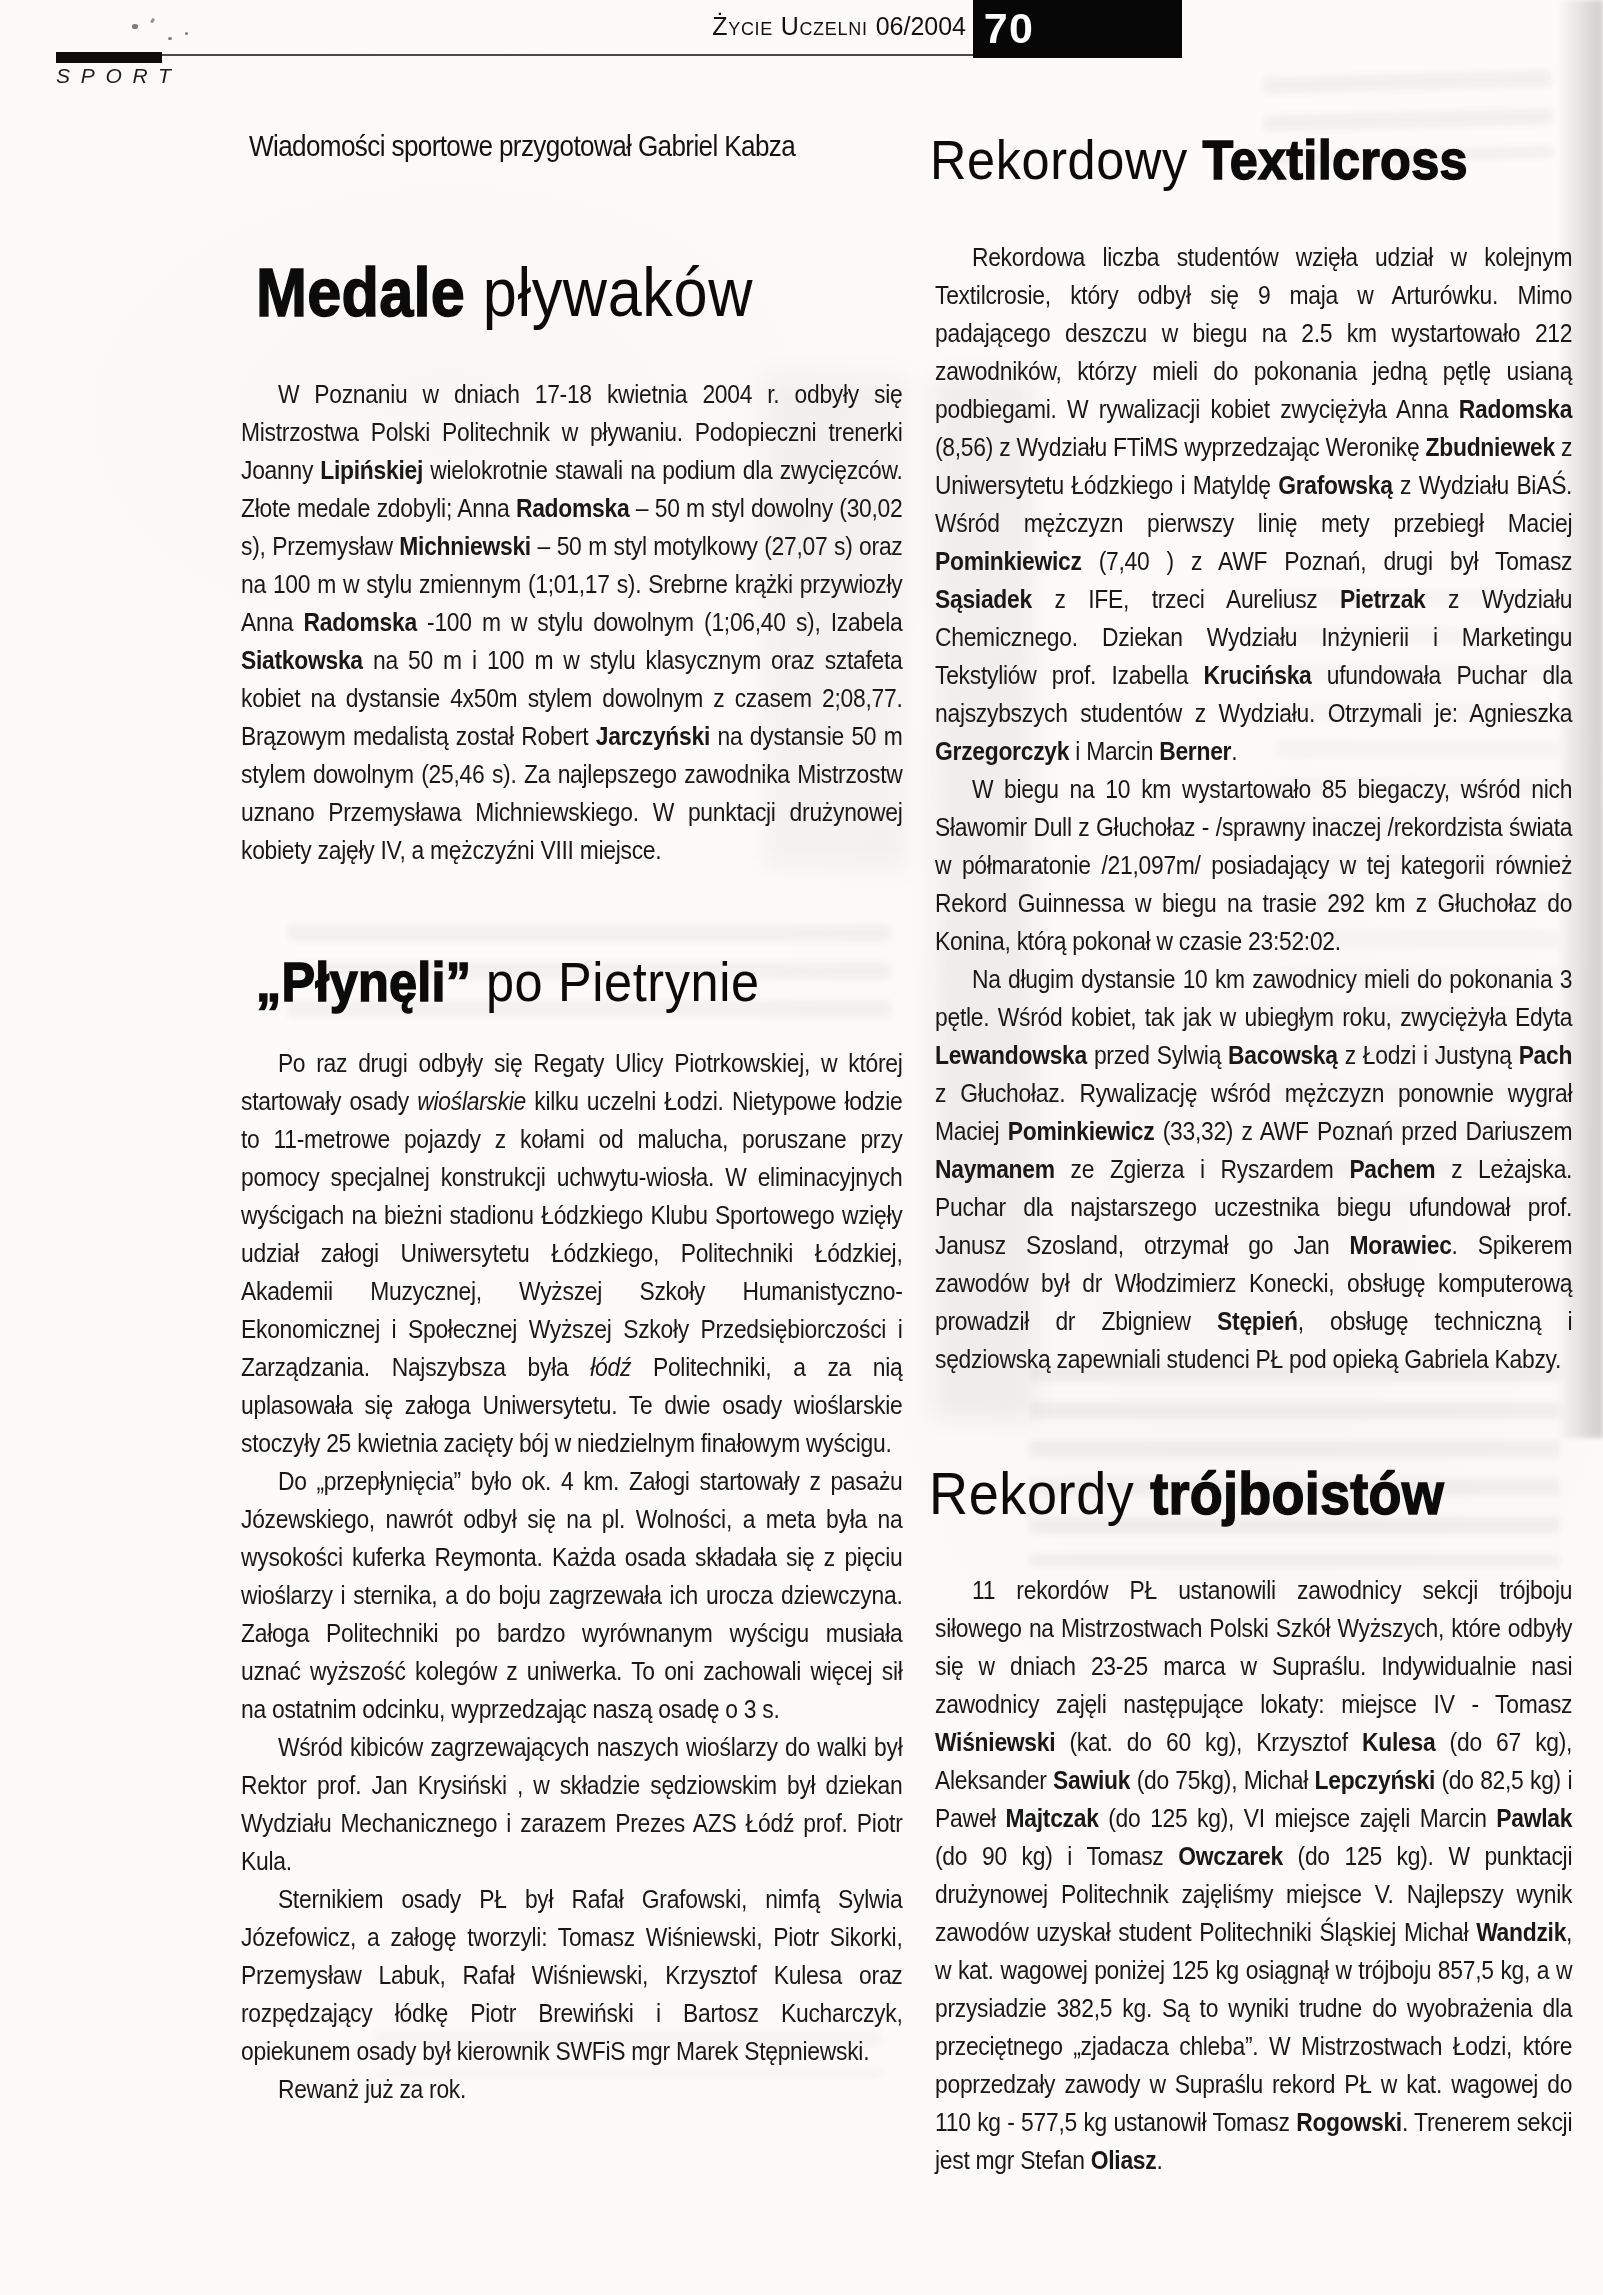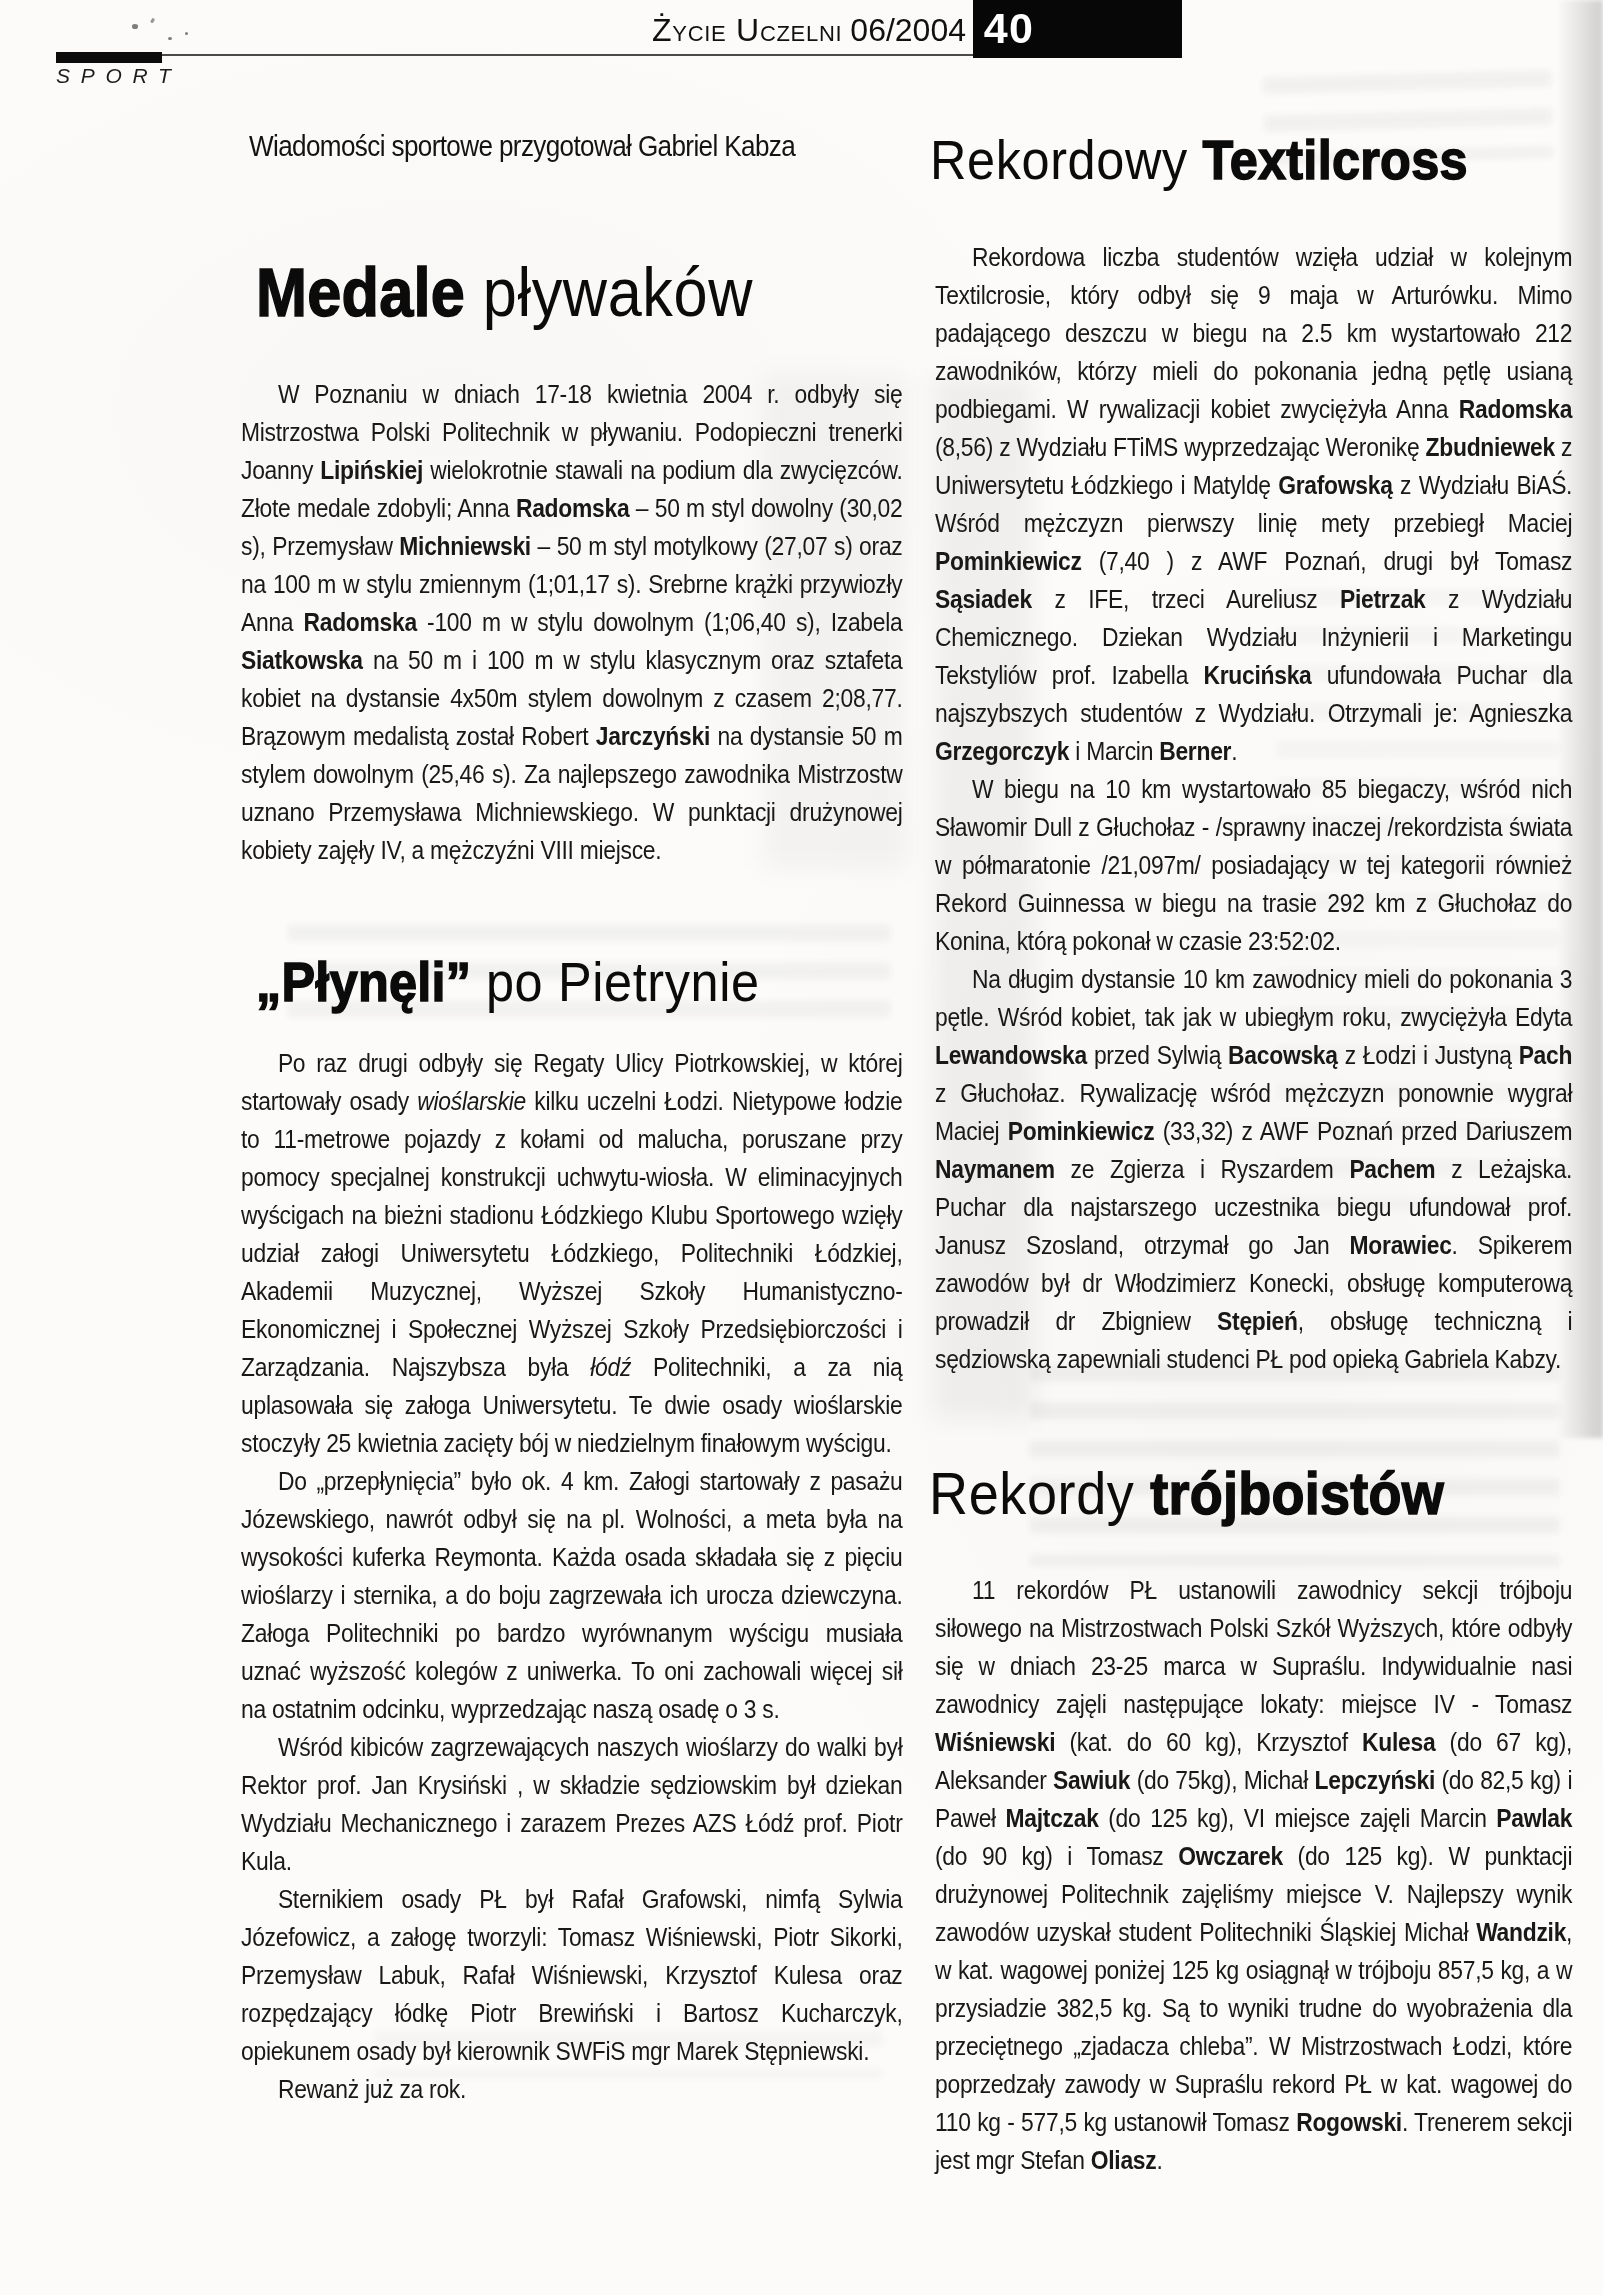--- a/index.html
+++ b/index.html
@@ -16,21 +16,21 @@
       radial-gradient(937px 602px at 28% 18%, rgba(0,0,0,0.015), transparent 70%),
       radial-gradient(803px 1070px at 78% 55%, rgba(0,0,0,0.02), transparent 72%),
       #fcfbf9;
   }
   .abs{position:absolute;}
   .condense{transform:scaleX(0.9);transform-origin:0 0;}
 
   
   .header-rule{left:56px;top:54px;width:917px;height:2px;background:#4a4a4a;}
   .header-bar{left:56px;top:52px;width:106px;height:10.7px;background:#0c0c0c;}
-  .journal{left:468px;top:12px;width:498px;text-align:right;font-size:32px;color:#111;white-space:nowrap;}
+  .journal{left:468px;top:12px;width:498px;text-align:right;font-size:25px;color:#111;white-space:nowrap;}
   .journal .jname{font-variant:small-caps;letter-spacing:0.7px;}
   .journal .jissue{margin-left:8px;}
   .pagebox{left:973px;top:0;width:209px;height:58px;background:#070707;color:#ffffff;}
   .pagebox span{display:inline-block;font-size:43px;font-weight:700;line-height:56px;padding-left:10.7px;letter-spacing:1.3px;}
   .sport{left:56px;top:64px;font-size:21px;letter-spacing:10.7px;color:#1c1c1c;font-weight:400;font-style:italic;}
 
   .byline{left:249px;top:130px;font-size:29px;font-weight:400;letter-spacing:-0.7px;color:#131313;white-space:nowrap;}
 
   
   .headline{margin:0;line-height:1.04;white-space:nowrap;color:#0b0b0b;font-weight:400;}
@@ -85,21 +85,21 @@
   <div class="abs speck s2"></div>
   <div class="abs speck s3"></div>
   <div class="abs speck s4"></div>
 
   <div class="abs header-rule"></div>
   <div class="abs header-bar"></div>
   <div class="abs journal">
     <span class="jname">Życie Uczelni</span><span class="jissue">06/2004</span>
   </div>
   <div class="abs pagebox">
-    <span>40</span>
+    <span>70</span>
   </div>
   <div class="abs sport">SPORT</div>
 
   <div class="abs byline condense">Wiadomości sportowe przygotował Gabriel Kabza</div>
 
   <h1 class="abs headline condense h-medale"><span class="sb">Medale</span><span class="sl"> pływaków</span></h1>
   <div class="abs body condense b-medale" lang="pl">
       <p><span class="sl">W Poznaniu w dniach 17-18 kwietnia 2004 r. odbyły się Mistrzostwa Polski Politechnik w pływaniu. Podopieczni trenerki Joanny </span><span class="sb">Lipińskiej</span><span class="sl"> wielokrotnie stawali na podium dla zwycięzców. Złote medale zdobyli; Anna </span><span class="sb">Radomska</span><span class="sl"> – 50 m styl dowolny (30,02 s), Przemysław </span><span class="sb">Michniewski</span><span class="sl"> – 50 m styl motylkowy (27,07 s) oraz na 100 m w stylu zmiennym (1;01,17 s). Srebrne krążki przywiozły Anna </span><span class="sb">Radomska</span><span class="sl"> -100 m w stylu dowolnym (1;06,40 s), Izabela </span><span class="sb">Siatkowska</span><span class="sl"> na 50 m i 100 m w stylu klasycznym oraz sztafeta kobiet na dystansie 4x50m stylem dowolnym z czasem 2;08,77. Brązowym medalistą został Robert </span><span class="sb">Jarczyński</span><span class="sl"> na dystansie 50 m stylem dowolnym (25,46 s). Za najlepszego zawodnika Mistrzostw uznano Przemysława Michniewskiego. W punktacji drużynowej kobiety zajęły IV, a mężczyźni VIII miejsce.</span></p>
     </div>
 

